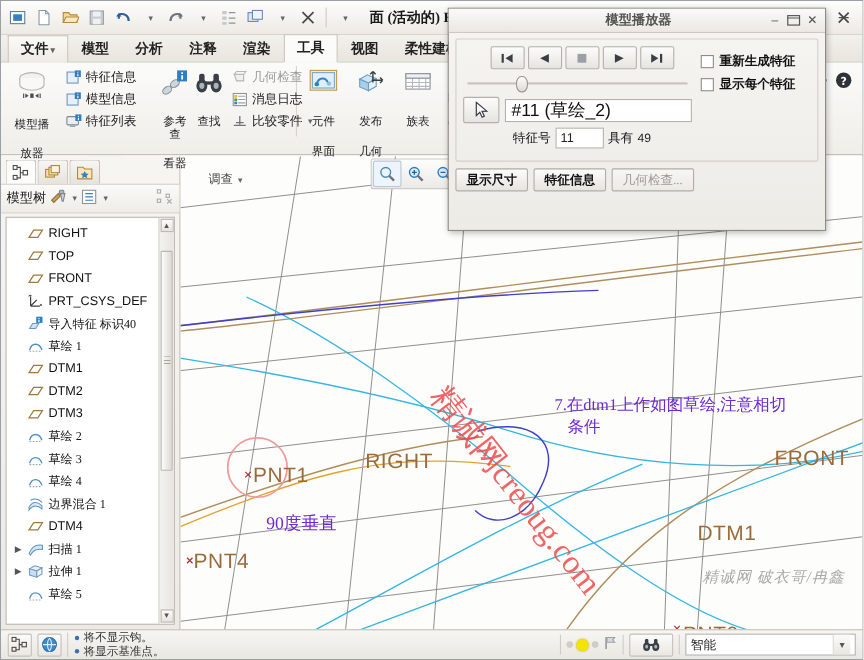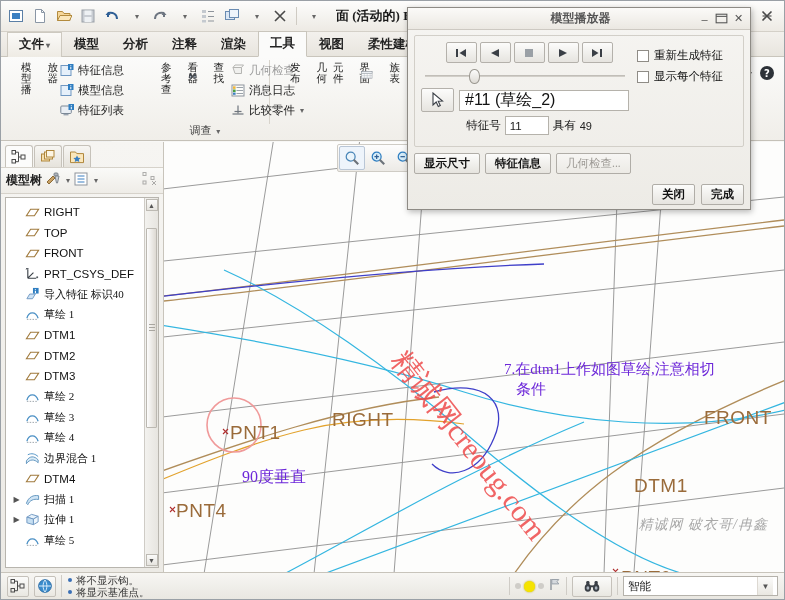--- a/index.html
+++ b/index.html
@@ -75,21 +75,21 @@
   }
   .group { display:flex; flex-direction:column; height:100%; position:relative; }
   .group-body { flex:1; display:flex; align-items:flex-start; padding:2px 4px 0; gap:3px; }
   .group-title {
     text-align:center; font-size:11px; color:#444; padding-bottom:2px;
     font-family:"Liberation Serif", serif;
   }
   .group-div { width:1px; background:#d8d4cc; margin:3px 0 16px; }
 
   .bigbtn {
-    width:48px; display:flex; flex-direction:row; 
+    width:48px; display:flex; flex-direction:column; align-items:center;
     gap:16px; padding-top:3px;
   }
   .bigbtn .lbl { font-size:10.5px; text-align:center; line-height:11px; color:#222;
                  font-family:"Liberation Serif", serif; }
   .colbtns { display:flex; flex-direction:column; gap:1px; padding-top:2px; }
   .smallbtn { display:flex; align-items:center; gap:3px; padding:1px 3px;
               font-size:11.5px; color:#222; font-family:"Liberation Serif", serif;
               white-space:nowrap; border:1px solid transparent; border-radius:2px; }
   .smallbtn.dim { color:#9b9b9b; }
   .ic { width:15px; height:15px; flex:0 0 15px; display:block; }
@@ -119,21 +119,21 @@
   .panel-tabs { display:flex; gap:1px; padding:3px 4px 0; }
   .ptab { width:28px; height:22px; display:flex; align-items:center; justify-content:center;
           border:1px solid #c6c2ba; border-bottom:none; border-radius:3px 3px 0 0;
           background:linear-gradient(#f7f6f3,#e6e3dc); }
   .ptab.active { background:#fcfcfb; }
   .tree-head {
     display:flex; align-items:center; gap:3px; padding:3px 5px;
     border-top:1px solid #d6d2ca; border-bottom:1px solid #d6d2ca;
     background:linear-gradient(#fafaf8,#eeece7);
   }
-  .tree-head .t { font-size:12px; font-weight:bold; color:#222;
+  .tree-head .t { font-size:12px; font-weight:normal; color:#222;
                   font-family:"Liberation Serif", serif; }
   .treebox {
     flex:1; margin:3px 4px 4px; background:#fff;
     border:1px solid #b8b5ae; position:relative; overflow:hidden;
     display:flex;
   }
   .treelist { flex:1; padding:4px 0 0 6px; overflow:hidden; }
   .trow { display:flex; align-items:center; gap:4px; height:20.5px; font-size:11.5px;
           color:#111; white-space:nowrap; }
   .trow .exp { width:9px; height:9px; flex:0 0 9px; display:flex; align-items:center;
@@ -253,21 +253,21 @@
     display:flex; align-items:center; padding:0 5px; font-size:16px; color:#111;
   }
   .numrow { display:flex; align-items:center; gap:4px; justify-content:center;
             padding-left:8px; }
   .numrow .lab { font-size:11.5px; font-family:"Liberation Serif", serif; color:#111; }
   .numfield { width:44px; height:19px; border:1px solid #b5b2ab; background:#fff;
               display:flex; align-items:center; padding:0 4px; font-size:11.5px; }
   .numrow .val { font-size:11px; color:#222; }
   .dlg-right { width:108px; padding:6px 0 0 8px; display:flex; flex-direction:column; gap:6px; }
   .chk { display:flex; align-items:center; gap:5px; font-size:11.5px;
-         font-family:"Liberation Serif", serif; color:#111; white-space:nowrap; }
+         font-family:"Liberation Serif", serif; color:#111; white-space:nowrap;font-weight:bold; }
   .box { width:12px; height:12px; border:1px solid #8f8c86; background:#fff; flex:0 0 12px; }
   .dlg-actions { display:flex; gap:5px; padding-top:6px; }
   .dbtn {
     height:21px; padding:0 9px; display:flex; align-items:center; justify-content:center;
     border:1px solid #b0ada7; border-radius:2px; font-size:11.5px; color:#111;
     font-family:"Liberation Serif", serif; font-weight:bold;
     background:linear-gradient(#fcfcfb,#e6e4df); white-space:nowrap;
   }
   .dbtn.dim { color:#9d9a95; font-weight:normal; background:linear-gradient(#f7f6f4,#eceae5); }
   .dlg-foot { margin-top:auto; display:flex; justify-content:flex-end; gap:6px; }
@@ -489,39 +489,39 @@
         <span>调查</span>
         <span class="caret">▾</span>
       </div>
     </div>
     <div class="group-div"></div>
 
     <div class="group" style="flex:1">
       <div class="group-body">
         <div class="bigbtn" style="width:40px">
           <svg class="ic28" viewBox="0 0 28 28">
+            <rect x="2" y="2" width="24" height="18" fill="#fbe9c4" stroke="#c29a4e"></rect>
+            <rect x="4" y="4" width="20" height="14" fill="#dff0fb" stroke="#7aa8cc"></rect>
+            <path d="M8 14c2-6 8-6 10-1" stroke="#3a7fc1" stroke-width="1.8" fill="none"></path>
+            <circle cx="8" cy="14.5" r="2" fill="#2f7ec1"></circle>
+              <circle cx="19" cy="14" r="2" fill="#7fc3ea"></circle>
+          </svg>
+          <span class="lbl">元件</span>
+          <span class="lbl">界面</span>
+        </div>
+        <div class="bigbtn" style="width:40px">
+          <svg class="ic28" viewBox="0 0 28 28">
             <path d="M4 10l7-4 8 3.5-7 4z" fill="#cfe6f7" stroke="#6f9dc4"></path>
             <path d="M4 10v7l8 3.5v-7z" fill="#a9cfe9" stroke="#6f9dc4"></path>
             <path d="M12 13.5v7l7-4v-7z" fill="#e7f3fb" stroke="#6f9dc4"></path>
             <path d="M16 3v10M16 3l-2.5 2.5M16 3l2.5 2.5" stroke="#3a3f46" stroke-width="1.3" fill="none"></path>
             <path d="M15 11h10M25 11l-2.5-2.5M25 11l-2.5 2.5" stroke="#3a3f46" stroke-width="1.3" fill="none"></path>
           </svg>
           <span class="lbl">发布</span>
           <span class="lbl">几何</span>
-        </div>
-        <div class="bigbtn" style="width:40px">
-          <svg class="ic28" viewBox="0 0 28 28">
-            <rect x="2" y="2" width="24" height="18" fill="#fbe9c4" stroke="#c29a4e"></rect>
-            <rect x="4" y="4" width="20" height="14" fill="#dff0fb" stroke="#7aa8cc"></rect>
-            <path d="M8 14c2-6 8-6 10-1" stroke="#3a7fc1" stroke-width="1.8" fill="none"></path>
-            <circle cx="8" cy="14.5" r="2" fill="#2f7ec1"></circle>
-              <circle cx="19" cy="14" r="2" fill="#7fc3ea"></circle>
-          </svg>
-          <span class="lbl">元件</span>
-          <span class="lbl">界面</span>
         </div>
         <div class="bigbtn" style="width:40px">
           <svg class="ic28" viewBox="0 0 28 28">
             <rect x="3" y="5" width="22" height="14" fill="#fff" stroke="#8d949c"></rect>
             <path d="M3 9h22M3 13h22M3 16.5h22M9 5v14M15 5v14M21 5v14" stroke="#b3b9c0"></path>
             <rect x="3" y="5" width="22" height="4" fill="#eef1f4" stroke="#8d949c"></rect>
           </svg>
           <span class="lbl">族表</span>
         </div>
         <div class="colbtns">
@@ -961,24 +961,20 @@
             <span class="box"></span>
             <span>显示每个特征</span>
           </label>
         </div>
       </div>
       <div class="dlg-actions">
         <div class="dbtn">显示尺寸</div>
         <div class="dbtn">特征信息</div>
         <div class="dbtn dim">几何检查...</div>
       </div>
-      <div class="dlg-foot">
-        <div class="dbtn">关闭</div>
-        <div class="dbtn">完成</div>
-      </div>
     </div>
   </div>
 
   <div class="statusbar">
     <div class="sbtn">
       <svg class="ic16" viewBox="0 0 16 16">
           <rect x="1" y="1.5" width="3.5" height="3.5" fill="none" stroke="#4a4a4a"></rect>
           <rect x="1" y="10.5" width="3.5" height="3.5" fill="none" stroke="#4a4a4a"></rect>
           <rect x="10" y="6" width="4" height="4" fill="none" stroke="#4a4a4a"></rect>
           <path d="M4.5 3.2h3v9.5h-3M7.5 8h2.5" stroke="#4a4a4a" fill="none"></path>

